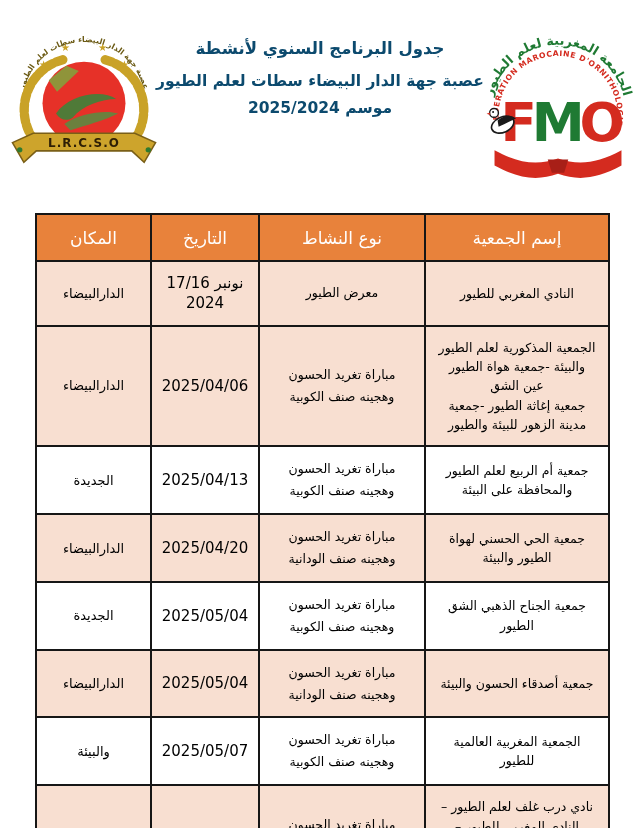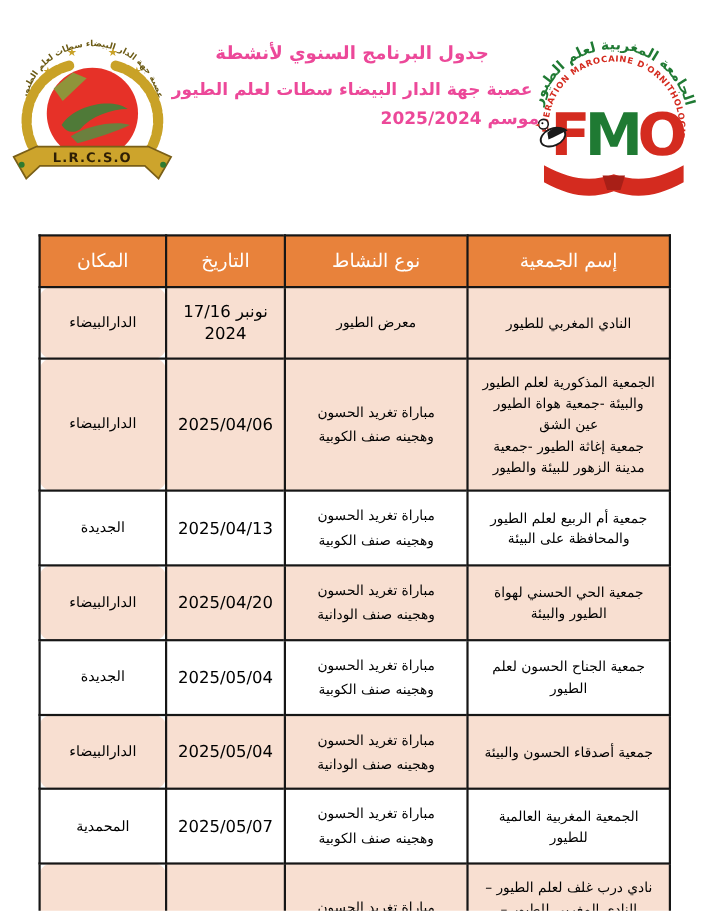--- a/index.html
+++ b/index.html
@@ -12,25 +12,25 @@
   }
   .page { position:absolute; inset:0; background:#ffffff; }
 
   
   .hdr { position:absolute; left:0; top:0; width:638px; height:210px; }
   .logo-left  { position:absolute; left:6px;  top:14px; width:156px; height:168px; }
   .logo-right { position:absolute; left:482px; top:10px; width:152px; height:172px; }
   .title-block {
     position:absolute; left:150px; top:38px; width:340px;
     text-align:center; direction:rtl;
-    font-weight:bold; color:#ec4899;
+    font-weight:bold; color:#0c4a6e;
   }
   .title-line1 { font-size:16.5px; line-height:1.35; margin-bottom:11px; }
   .title-line2 { font-size:15.5px; line-height:1.35; margin-bottom:6px; }
-  .title-line3 { font-size:15.5px; line-height:1.35;text-align:right; }
+  .title-line3 { font-size:15.5px; line-height:1.35; }
 
   
   table.sched {
     position:absolute; left:35px; top:213px; width:573px;
     border-collapse:collapse; table-layout:fixed;
     direction:rtl;
   }
   table.sched th, table.sched td {
     border:2px solid #161616;
     text-align:center; vertical-align:middle;
@@ -40,21 +40,21 @@
   }
   table.sched th {
     background:#E8823B; color:#fff;
     font-size:17px; height:43px;
   }
   tr.alt  { background:#F8DFD1; }
   tr.plain{ background:#ffffff; }
   td.c-name     { font-size:12.5px; line-height:1.55; }
   td.c-activity { font-size:12.5px; line-height:1.75; }
   td.c-date     { font-size:15px; direction:ltr; line-height:1.35;margin-top:21px; }
-  td.c-place    { font-size:13px;border-radius:11px; }
+  td.c-place    { font-size:13px; }
 
   col.w-name     { width:184px; }
   col.w-activity { width:166px; }
   col.w-date     { width:108px; }
   col.w-place    { width:115px; }
 </style>
 </head>
 <body>
 
 <div class="page">
@@ -180,21 +180,21 @@
     <tr class="alt" style="height:50px;">
       <td class="c-name">جمعية الحي الحسني لهواة
 الطيور والبيئة</td>
       <td class="c-activity">مباراة تغريد الحسون
 وهجينه صنف الودانية</td>
       <td class="c-date">2025/04/20</td>
       <td class="c-place">الدارالبيضاء</td>
     </tr>
 
     <tr class="plain" style="height:47px;">
-      <td class="c-name">جمعية الجناح الحسون لعلم
+      <td class="c-name">جمعية الجناح الذهبي الشق
 الطيور</td>
       <td class="c-activity">مباراة تغريد الحسون
 وهجينه صنف الكوبية</td>
       <td class="c-date">2025/05/04</td>
       <td class="c-place">الجديدة</td>
     </tr>
 
     <tr class="alt" style="height:50px;">
       <td class="c-name">جمعية أصدقاء الحسون والبيئة</td>
       <td class="c-activity">مباراة تغريد الحسون
@@ -202,21 +202,21 @@
       <td class="c-date">2025/05/04</td>
       <td class="c-place">الدارالبيضاء</td>
     </tr>
 
     <tr class="plain" style="height:49px;">
       <td class="c-name">الجمعية المغربية العالمية
 للطيور</td>
       <td class="c-activity">مباراة تغريد الحسون
 وهجينه صنف الكوبية</td>
       <td class="c-date">2025/05/07</td>
-      <td class="c-place">المحمدية</td>
+      <td class="c-place">والبيئة</td>
     </tr>
 
     <tr class="alt" style="height:82px;">
       <td class="c-name">نادي درب غلف لعلم الطيور –
 النادي المغربي للطيور –
 جمعية مزكان لعلم الطيور –
 جمعية أصدقاء الحسون والبيئة</td>
       <td class="c-activity">مباراة تغريد الحسون
 وهجينه صنف الكوبية</td>
       <td class="c-date">2025/05/18</td>

